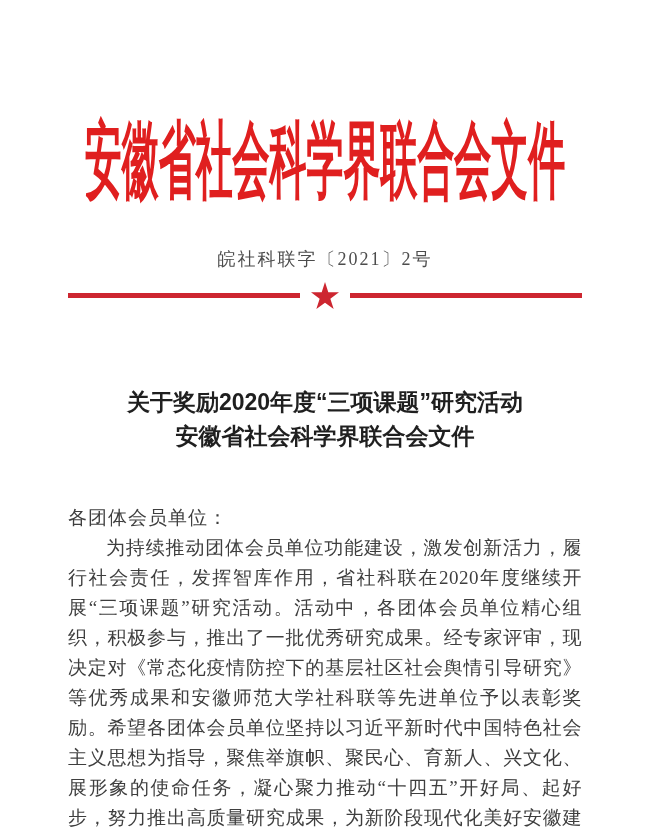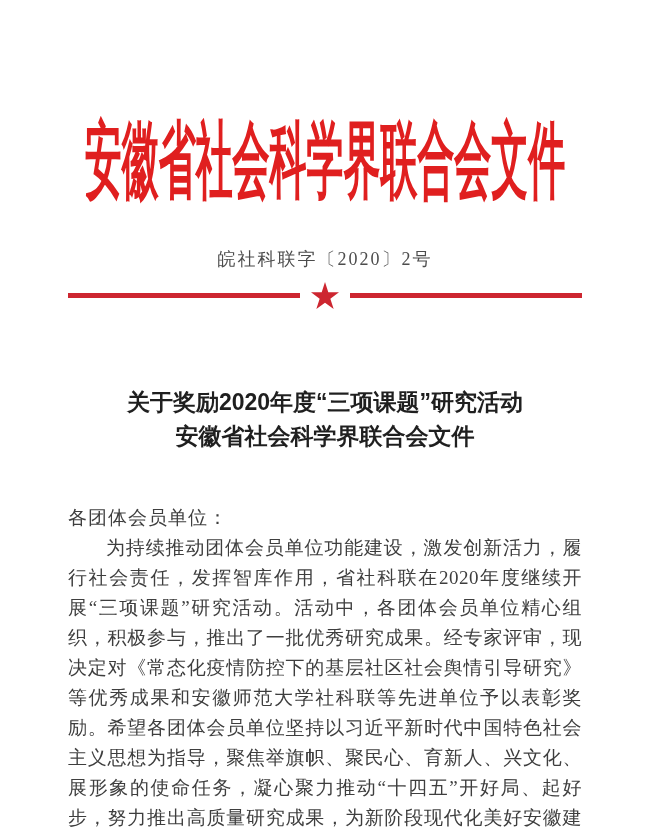--- a/index.html
+++ b/index.html
@@ -104,21 +104,21 @@
 </style>
 </head>
 <body>
 
 <div class="page">
 
   <div class="org-title-wrap">
     <div class="org-title">安徽省社会科学界联合会文件</div>
   </div>
 
-  <div class="doc-number">皖社科联字〔2020〕2号</div>
+  <div class="doc-number">皖社科联字〔2021〕2号</div>
 
   <div class="rule">
     <span class="rule-line"></span>
     <span class="star"></span>
     <span class="rule-line"></span>
   </div>
 
   <h1 class="doc-title">
     <span>关于奖励2020年度“三项课题”研究活动</span>
     <span>安徽省社会科学界联合会文件</span>

